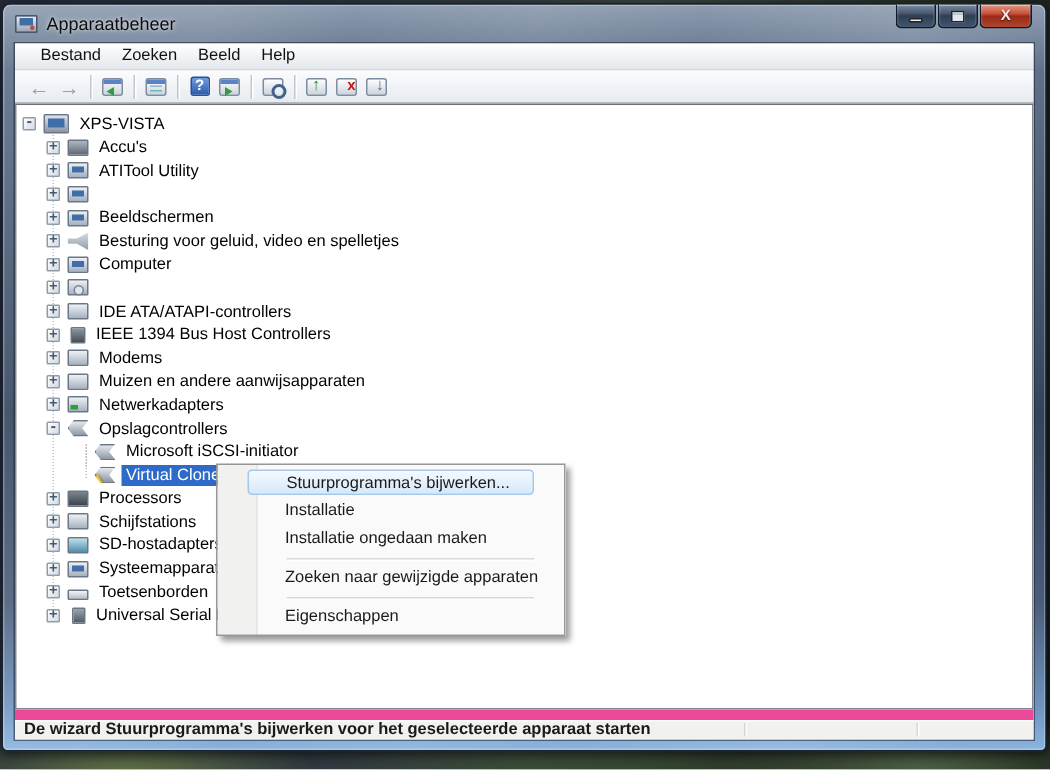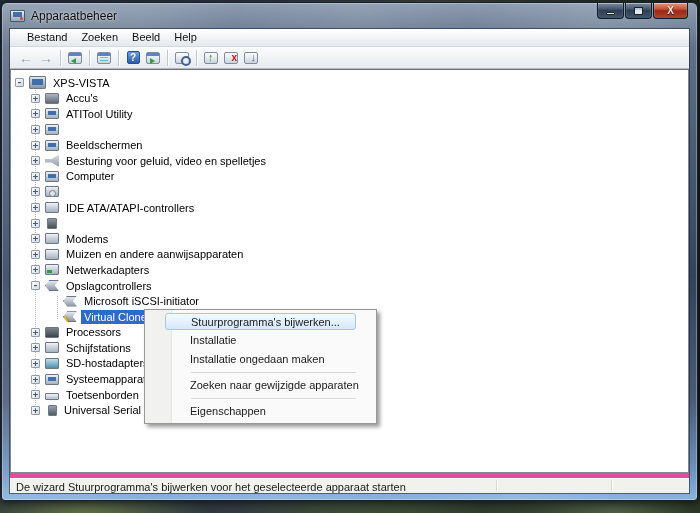--- a/index.html
+++ b/index.html
@@ -115,22 +115,22 @@
   .ctx { position:absolute; left:144px; top:309px; width:233px; z-index:50;
     border:1px solid #979797; background:linear-gradient(90deg,#f1f1ef 0 26px,#e6e6e3 26px 27px,#fafafa 27px);
     box-shadow:3px 3px 4px rgba(0,0,0,.4); padding:2px 18px; }
   .ctx-item { height:19px; line-height:19px; font-size:11px; color:#1a1a1a; padding-left:27px; white-space:nowrap; }
   .ctx-item.bold { font-weight:normal; }
   .ctx-item.hl { height:17px; line-height:16px; margin:1px 2px; padding-left:25px; border:1px solid #a6c8e8; border-radius:3px;
     background:linear-gradient(#f4fafe,#d5e8fa); }
   .ctx-sep { height:1px; background:#d9d9d6; box-shadow:0 1px 0 #fff; margin:3px 2px 3px 28px; }
 
   
-  .statusbar { height:20px; flex:none; position:relative; background:#f1f1ee; border-top:5px solid #ec4899;
-    box-shadow:inset 0 1px 0 #fff; display:flex; align-items:flex-end; padding-left:6px; }
+  .statusbar { height:20px; flex:none; position:relative; background:#f1f1ee; border-top:7px solid #ec4899;
+    box-shadow:inset 0 1px 0 #fff; display:flex; align-items:flex-start; padding-left:6px;font-weight:bold; }
   .status-text { font-size:11px; color:#1a1a1a; }
   .sb-sep { position:absolute; top:2px; bottom:2px; width:1px; background:#d8d8d3; box-shadow:1px 0 0 #fff; }
   .sb-sep.s1 { left:486px; } .sb-sep.s2 { left:601px; }
 </style>
 </head>
 <body>
 
 <div class="stage">
   <div class="window">
 
@@ -233,20 +233,21 @@
               <span class="dv disc-drive-icon"></span>
             </div>
             <div class="trow lvl1">
               <span class="expander">+</span>
               <span class="dv ide-controller-icon"></span>
               <span class="tlabel">IDE ATA/ATAPI-controllers</span>
             </div>
             <div class="trow lvl1">
               <span class="expander">+</span>
               <span class="dv firewire-icon"></span>
+              <span class="tlabel">IEEE 1394 Bus Host Controllers</span>
             </div>
             <div class="trow lvl1">
               <span class="expander">+</span>
               <span class="dv modem-icon"></span>
               <span class="tlabel">Modems</span>
             </div>
             <div class="trow lvl1">
               <span class="expander">+</span>
               <span class="dv mouse-icon"></span>
               <span class="tlabel">Muizen en andere aanwijsapparaten</span>

